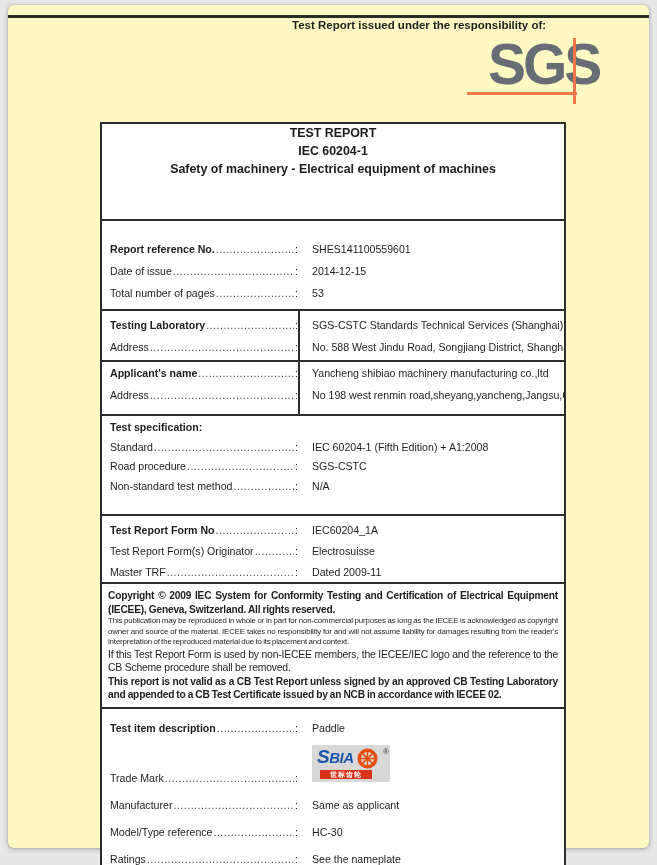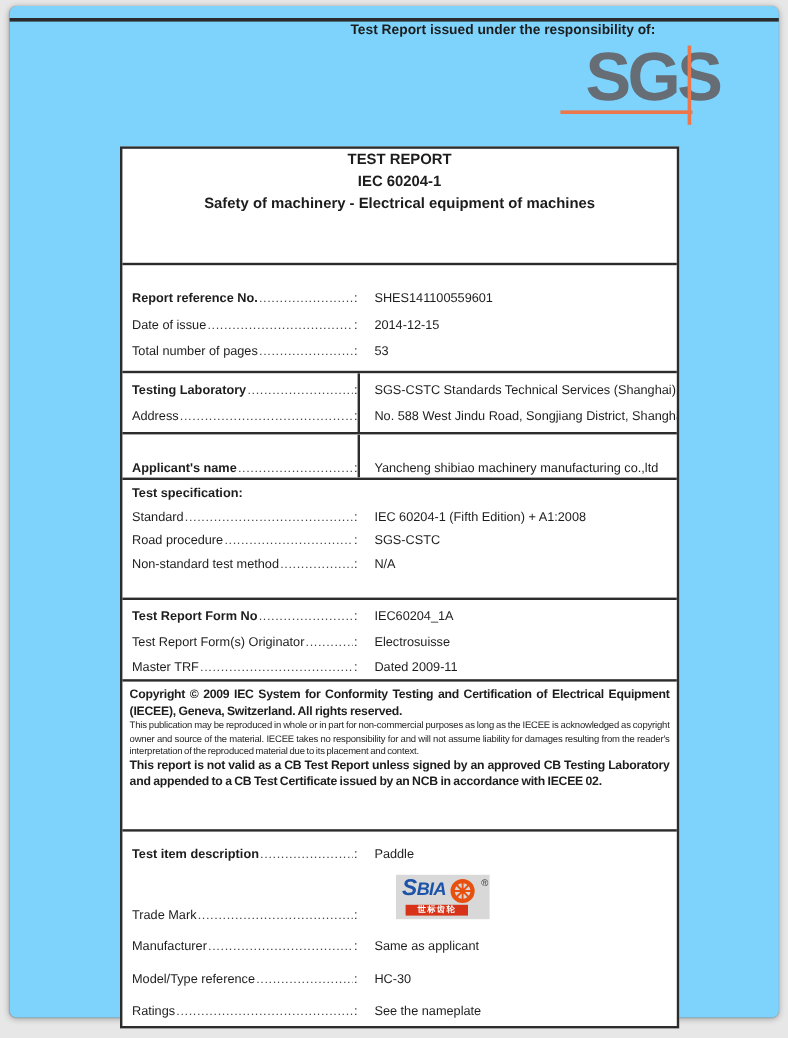--- a/index.html
+++ b/index.html
@@ -6,21 +6,21 @@
   body{
     width:657px;height:865px;
     background:#e7e7e7;
     font-family:"Liberation Sans", sans-serif;
     color:#222;
     overflow:hidden;
   }
   .viewport{position:relative;width:657px;height:865px;background:#e7e7e7;}
   .page{
     position:absolute;left:8px;top:5px;width:641px;height:843px;
-    background:#7dd3fc;border-radius:6px;
+    background:#fef9c3;border-radius:6px;
     box-shadow:0 1px 5px rgba(0,0,0,0.30), 0 0 1px rgba(0,0,0,0.25);
   }
   .top-rule{
     position:absolute;left:0;right:0;top:10px;height:2.5px;background:#2b2b2b;
   }
   .issuer-line{
     position:absolute;left:284px;top:14px;
     font-size:11.5px;font-weight:bold;color:#1d1d1d;white-space:nowrap;
   }
   
@@ -50,40 +50,40 @@
   .dots{flex:1;overflow:hidden;white-space:nowrap;color:#444;letter-spacing:0.5px;margin:0 1px;}
   .dots::after{content:"....................................................................................";}
   .colon{color:#1d1d1d;}
   .val{padding-left:14px;white-space:nowrap;color:#1d1d1d;}
 
   .divided{position:relative;}
   .divided::after{content:"";position:absolute;left:196px;top:0;bottom:0;border-left:2px solid #2c2c2c;}
 
   .sec-refs{height:90px;padding-top:17px;}
   .sec-lab{height:51px;padding-top:3px;}
-  .sec-applicant{height:38px;padding-top:17px;}
+  .sec-applicant{height:54px;padding-top:0px;}
   .sec-spec{height:100px;padding-top:2px;}
   .sec-spec .row{height:19.5px;line-height:19.5px;}
   .sec-form{height:68px;padding-top:4px;}
   .sec-form .row{height:21px;line-height:21px;text-align:right;}
 
   .sec-copyright{height:125px;padding:5px 6px 4px 6px;}
   .sec-copyright p{margin:0;text-align:justify;color:#1d1d1d;}
   .cp-bold{font-size:10.2px;font-weight:bold;line-height:13.5px;letter-spacing:-0.2px;word-spacing:-0.5px;}
   .cp-small{font-size:7.9px;line-height:10.5px;color:#3c3c44;letter-spacing:-0.15px;word-spacing:-0.6px;}
   .cp-normal{font-size:10.4px;line-height:13.5px;letter-spacing:-0.2px;}
 
   .sec-items{height:164px;padding-top:6px;}
   .sec-items .row{height:27px;line-height:27px;}
   .sec-items .row.trademark-row{height:50px;line-height:22px;}
 
   
   .tm-box{
     position:relative;display:inline-block;width:78px;height:37px;
-    background:#d8d8d8;margin-left:32px;vertical-align:top;margin-top:3px;
+    background:#d8d8d8;margin-left:14px;vertical-align:top;margin-top:3px;
   }
   .tm-text{
     position:absolute;left:5px;top:4px;
     font-style:italic;font-weight:bold;font-size:15px;line-height:16px;
     color:#1c53a8;letter-spacing:-0.5px;
   }
   .tm-text .cap{font-size:19px;}
   .tm-wheel{position:absolute;right:12px;top:3px;width:21px;height:21px;}
   .tm-reg{position:absolute;right:1px;top:-4px;font-size:8px;color:#333;font-style:normal;}
   .tm-cn{
@@ -229,20 +229,21 @@
               <span class="lbl">Master TRF</span>
               <span class="dots"></span>
               <span class="colon">:</span>
             </span>
             <span class="val">Dated 2009-11</span>
           </div>
         </div>
         <div class="section sec-copyright">
           <p class="cp-bold">Copyright © 2009 IEC System for Conformity Testing and Certification of Electrical Equipment (IECEE), Geneva, Switzerland. All rights reserved.</p>
           <p class="cp-small">This publication may be reproduced in whole or in part for non-commercial purposes as long as the IECEE is acknowledged as copyright owner and source of the material. IECEE takes no responsibility for and will not assume liability for damages resulting from the reader's interpretation of the reproduced material due to its placement and context.</p>
+          <p class="cp-normal">If this Test Report Form is used by non-IECEE members, the IECEE/IEC logo and the reference to the CB Scheme procedure shall be removed.</p>
           <p class="cp-bold">This report is not valid as a CB Test Report unless signed by an approved CB Testing Laboratory and appended to a CB Test Certificate issued by an NCB in accordance with IECEE 02.</p>
         </div>
         <div class="section sec-items">
           <div class="row">
             <span class="lblwrap">
               <span class="lbl bold">Test item description</span>
               <span class="dots"></span>
               <span class="colon">:</span>
             </span>
             <span class="val">Paddle</span>

